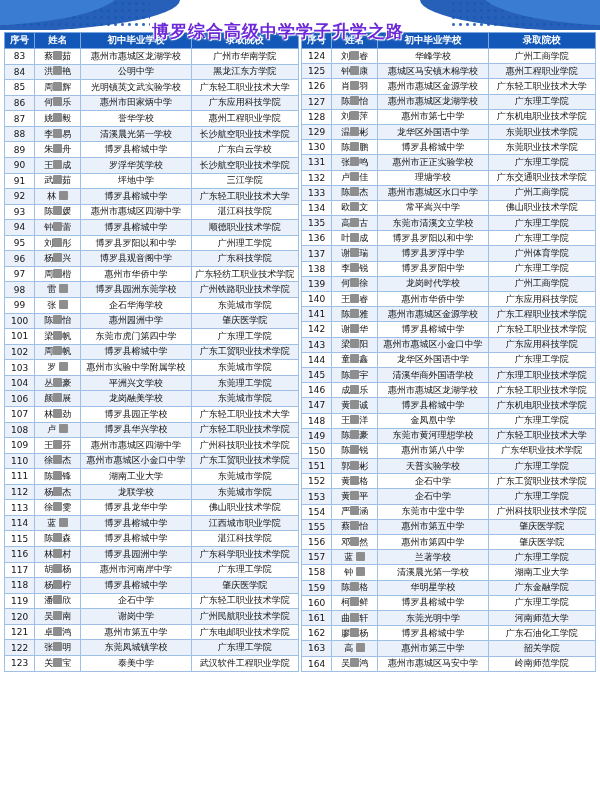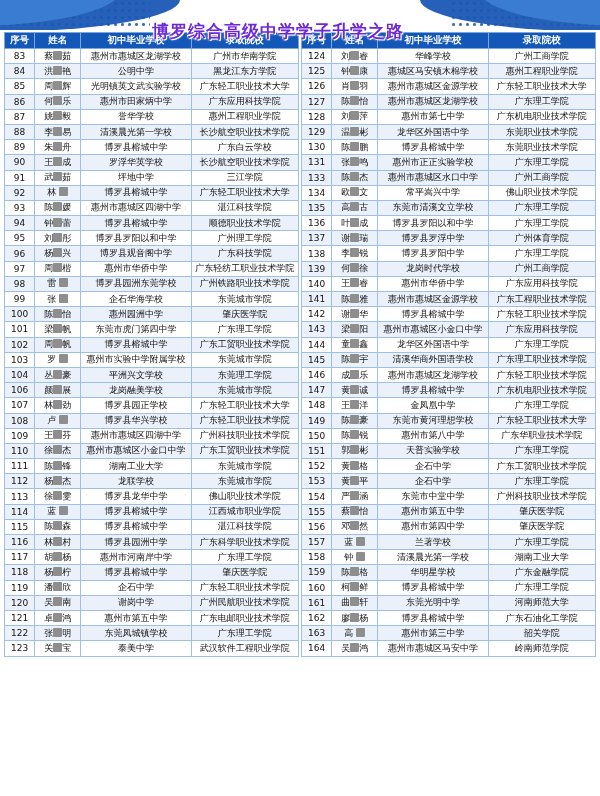--- a/index.html
+++ b/index.html
@@ -455,20 +455,26 @@
             <td class="c-name">陈<span class="redact"></span>鹏</td>
             <td class="c-jr">博罗县榕城中学</td>
             <td class="c-col">东莞职业技术学院</td>
           </tr>
           <tr class="alt">
             <td class="c-no">131</td>
             <td class="c-name">张<span class="redact"></span>鸣</td>
             <td class="c-jr">惠州市正正实验学校</td>
             <td class="c-col">广东理工学院</td>
           </tr>
+          <tr class="norm">
+            <td class="c-no">132</td>
+            <td class="c-name">卢<span class="redact"></span>佳</td>
+            <td class="c-jr">理塘学校</td>
+            <td class="c-col">广东交通职业技术学院</td>
+          </tr>
           <tr class="alt">
             <td class="c-no">133</td>
             <td class="c-name">陈<span class="redact"></span>杰</td>
             <td class="c-jr">惠州市惠城区水口中学</td>
             <td class="c-col">广州工商学院</td>
           </tr>
           <tr class="norm">
             <td class="c-no">134</td>
             <td class="c-name">欧<span class="redact"></span>文</td>
             <td class="c-jr">常平嵩兴中学</td>

